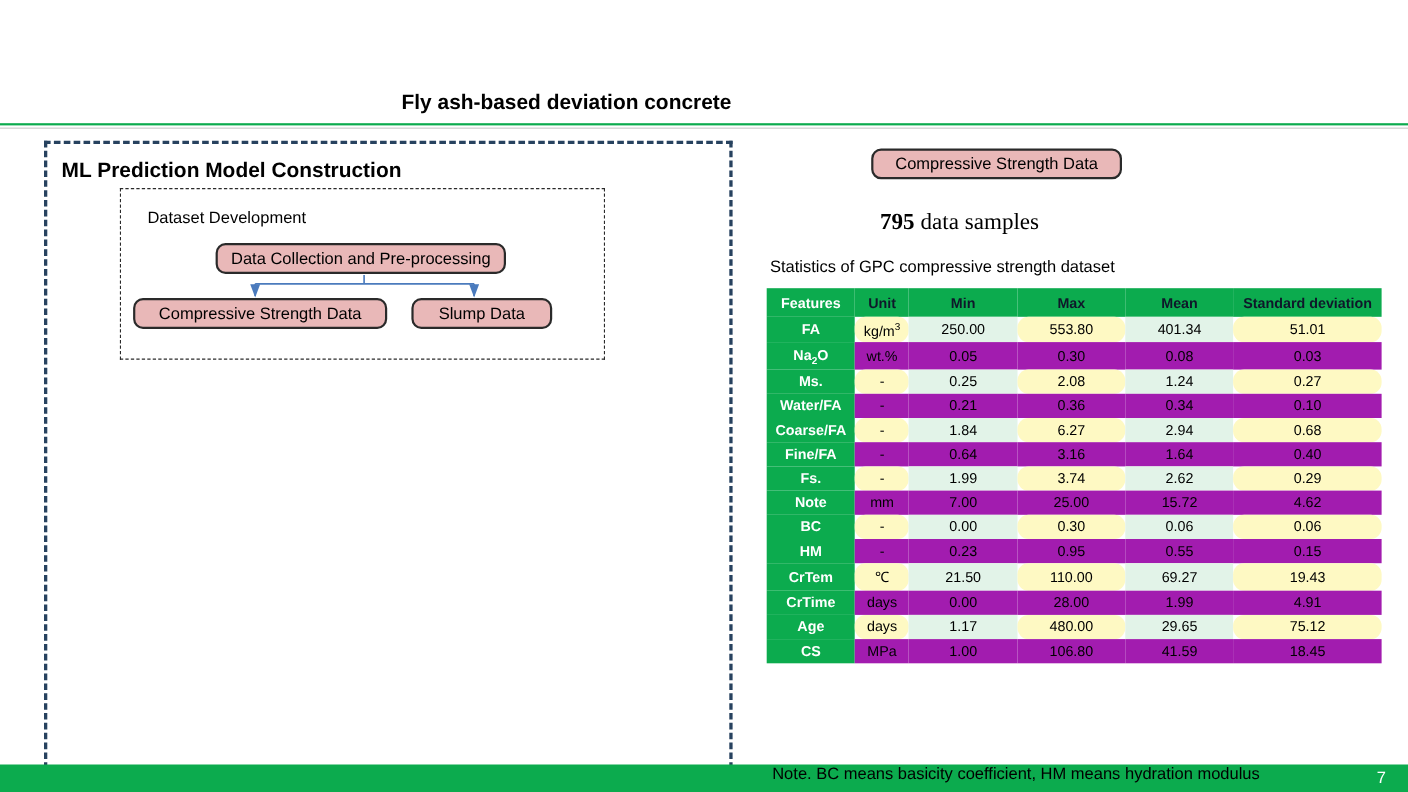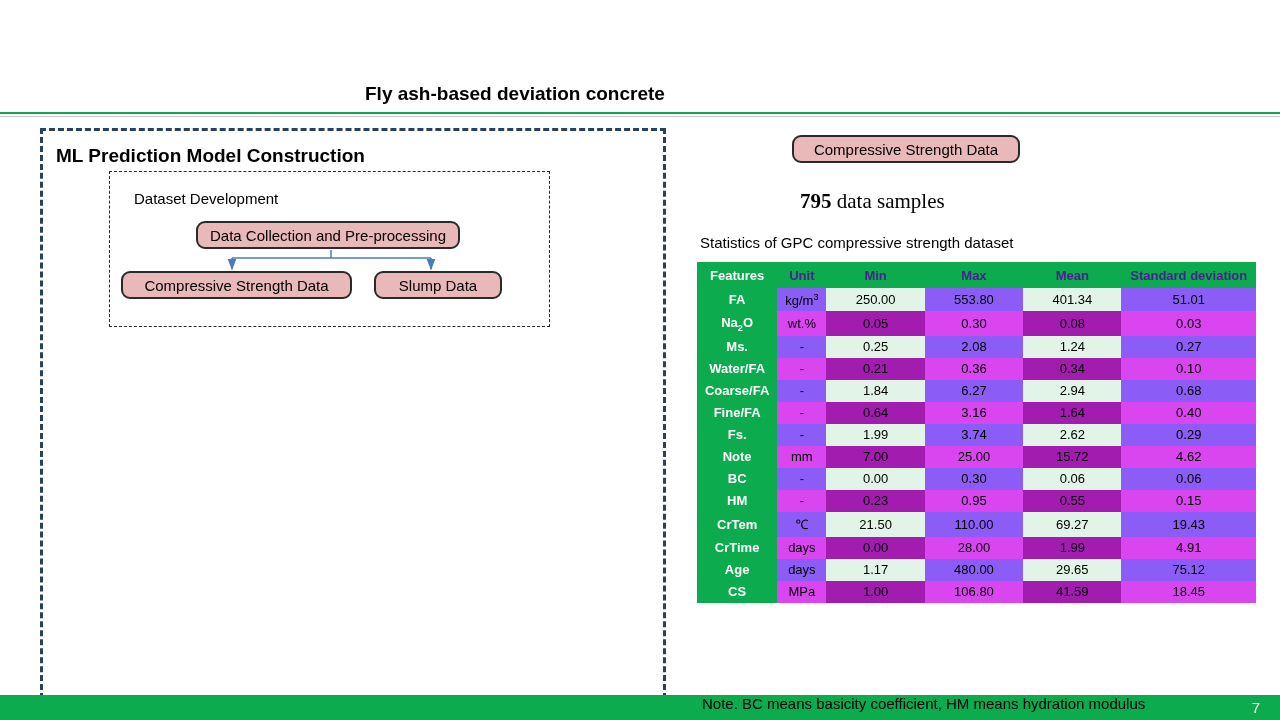--- a/index.html
+++ b/index.html
@@ -16,28 +16,28 @@
 .pink-box { background:#e9b8b8; border:2px solid #2a2a2a; border-radius:9px; text-align:center; font-size:15px; display:flex; align-items:center; justify-content:center; }
 .box1 { position:absolute; left:196px; top:221px; width:264px; height:28px; }
 .box2 { position:absolute; left:121px; top:271px; width:231px; height:28px; }
 .box3 { position:absolute; left:374px; top:271px; width:128px; height:28px; }
 .box4 { position:absolute; left:792px; top:135px; width:228px; height:28px; }
 .arrows { position:absolute; left:222px; top:250px; width:219px; height:21px; pointer-events:none; }
 .samples { position:absolute; left:800px; top:189px; font-size:21px; font-family:"Times New Roman",serif; }
 .samples b { font-weight:bold;margin-top:12px; }
 .table-title { position:absolute; left:700px; top:234px; font-size:15px; }
 .stats-table { position:absolute; left:697px; top:262px; width:559px; border-collapse:collapse; font-size:13px; }
-.stats-table th { background:#0cab4e; color:#4c1d95; font-weight:bold; text-align:center; padding:4px 2px; height:26px; }
+.stats-table th { background:#0cab4e; color:#0f172a; font-weight:bold; text-align:center; padding:4px 2px; height:26px; }
 .stats-table td { text-align:center; padding:3.5px 2px; }
 .stats-table .feat-col { background:#0cab4e; color:#fff; font-weight:bold; width:80px; }
 .stats-table .unit-col { width:49px; }
 .stats-table .num-col { width:98px; }
 .stats-table .sd-col { width:134px; }
-.stats-table tr.r0 td.dc { background:#8b5cf6; } .stats-table tr.r0 td.lc { background:#e2f3e8; }
-.stats-table tr.r1 td.dc { background:#d946ef; } .stats-table tr.r1 td.lc { background:#a21caf; }
+.stats-table tr.r0 td.dc { background:#fef9c3;border-radius:10px; } .stats-table tr.r0 td.lc { background:#e2f3e8; }
+.stats-table tr.r1 td.dc { background:#a21caf; } .stats-table tr.r1 td.lc { background:#a21caf; }
 .note { position:absolute; left:702px; top:695px; font-size:15px; }
 .footer { position:absolute; left:0; top:695px; width:1280px; height:25px; background:#0cab4e; }
 .pagenum { position:absolute; right:20px; top:699px; color:#fff; font-size:15px; }
 sub { font-size:0.7em; }
 sup { font-size:0.7em; }
 </style>
 </head>
 <body>
 
 <div class="slide">

